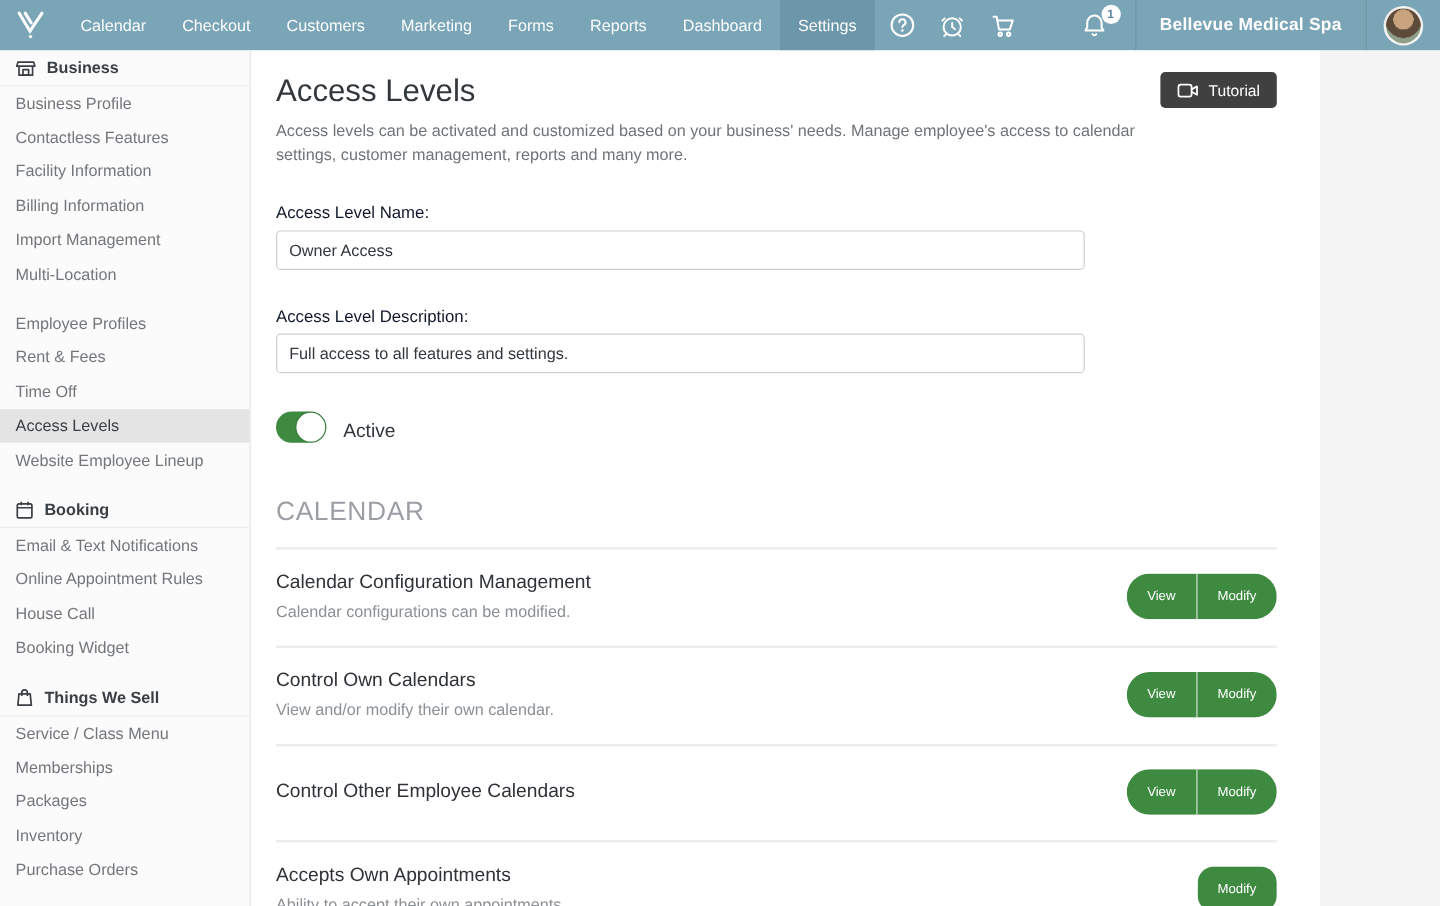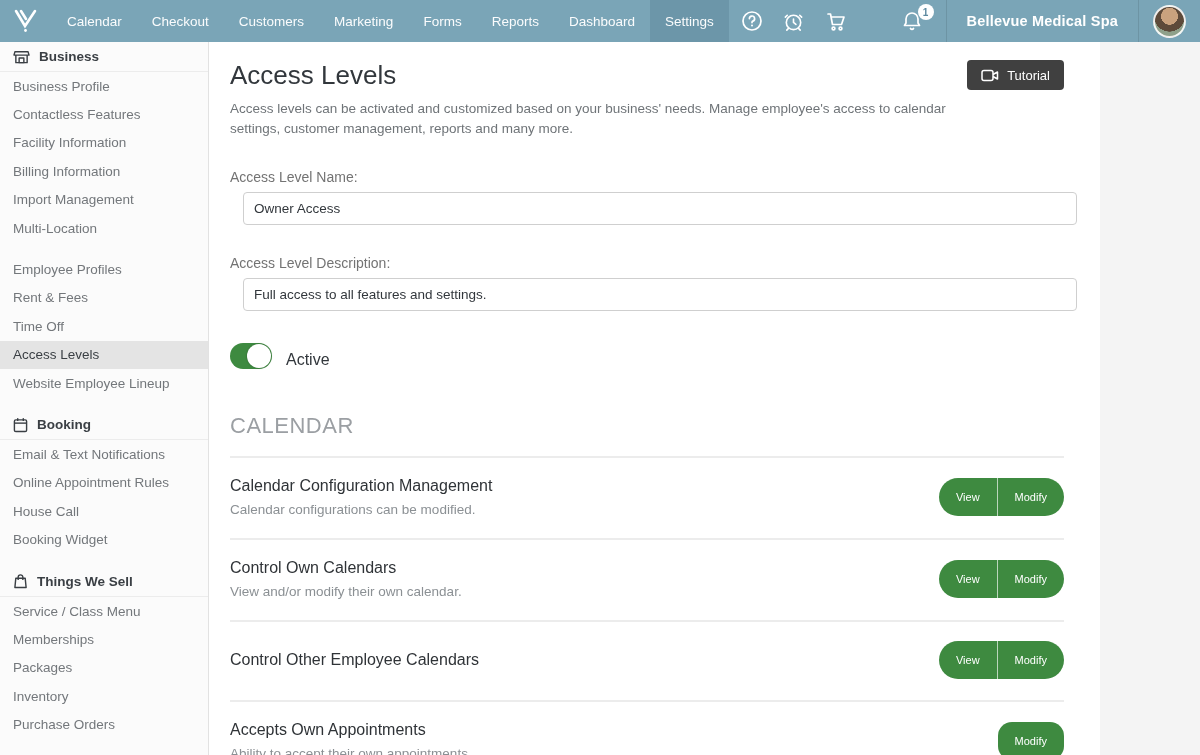--- a/index.html
+++ b/index.html
@@ -36,22 +36,22 @@
   .side-item { height:28.4px; display:flex; align-items:center; padding:0 13px; font-size:13.5px; color:#73777b; cursor:pointer; }
   .side-item.selected { background:#e4e4e4; color:#3a3f44; }
 
   
   .main { padding:18px 36px 0 21px; }
   .main-head { display:flex; align-items:flex-start; justify-content:space-between; }
   .page-title { font-size:26px; font-weight:500; color:#32373c; }
   .tutorial-btn { background:#404040; color:#fff; border:none; border-radius:4px; height:30px; padding:0 14px; font-size:13px; display:flex; align-items:center; gap:8px; cursor:pointer; font-family:inherit; }
   .page-desc { margin-top:8px; max-width:745px; font-size:13.5px; line-height:20px; color:#6f7478; }
 
-  .field-label { margin-top:30px; font-size:14px; color:#737373; }
-  .text-input { margin-top:7px; width:834px; height:33px; border:1px solid #cfcfcf; border-radius:4px; padding:0 10px; font-size:13.5px; color:#32373c; font-family:inherit; background:#fff;margin-left:13px; }
+  .field-label { margin-top:30px; font-size:14px; color:#0f172a; }
+  .text-input { margin-top:7px; width:674px; height:33px; border:1px solid #cfcfcf; border-radius:4px; padding:0 10px; font-size:13.5px; color:#32373c; font-family:inherit; background:#fff; }
 
   .toggle-row { margin-top:32px; display:flex; align-items:flex-end; gap:14px; }
   .toggle { width:42px; height:26px; border-radius:13px; background:#3e8a40; position:relative; cursor:pointer; }
   .toggle .knob { position:absolute; top:1px; right:1px; width:24px; height:24px; border-radius:50%; background:#fff; box-shadow:0 0 2px rgba(0,0,0,.3); }
   .toggle-label { font-size:16px; color:#32373c; }
 
   .section-heading { margin-top:44px; font-size:22px; color:#9b9fa3; letter-spacing:.5px; }
   .section-divider { margin-top:17px; height:0; border-top:2px solid #ececec; width:834px; }
 
   .perm-row { width:834px; display:flex; align-items:center; justify-content:space-between; padding:19px 0 21px; border-bottom:2px solid #ececec; }

